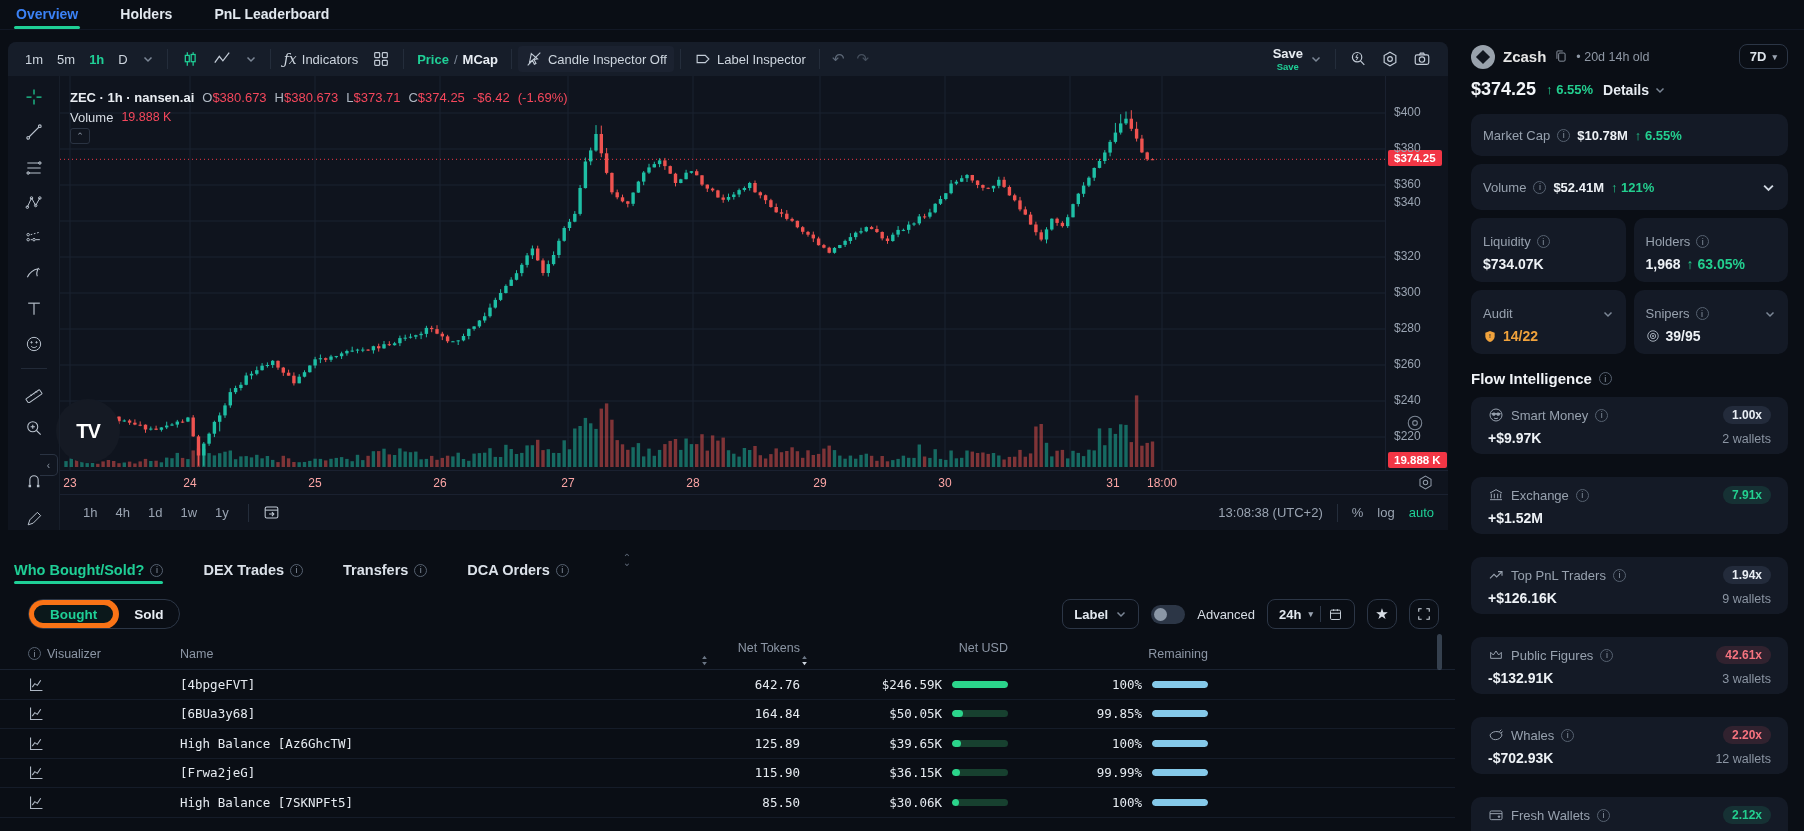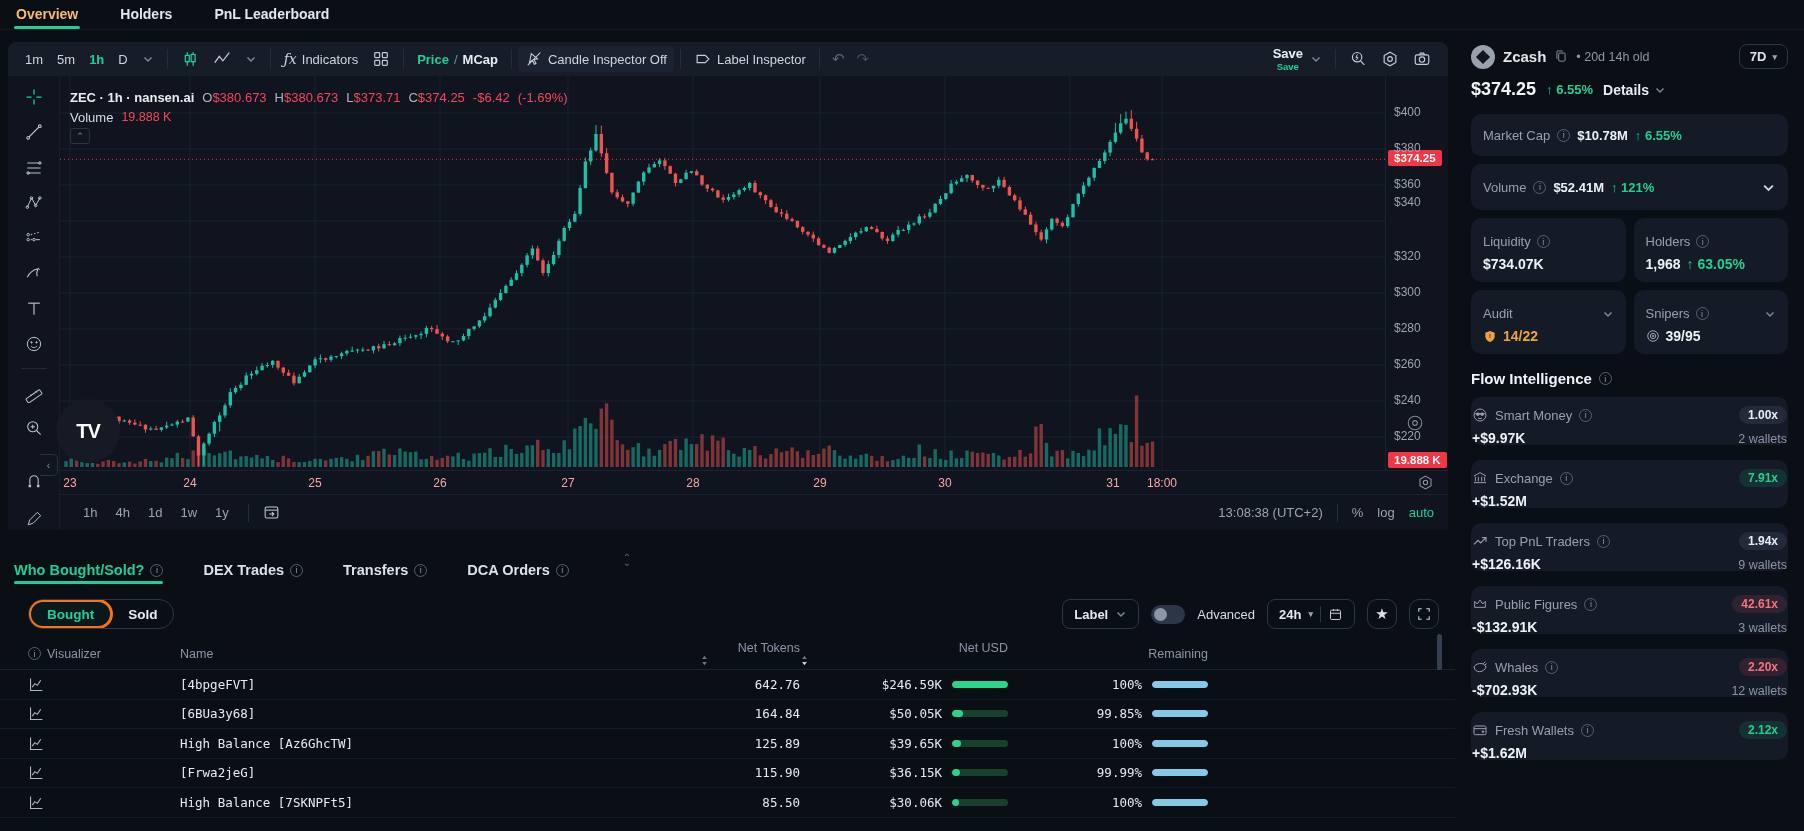--- a/index.html
+++ b/index.html
@@ -5,21 +5,21 @@
   * { margin:0; padding:0; box-sizing:border-box; }
   html,body { background:#070a10; }
   body { font-family:"Liberation Sans", sans-serif; color:#dde3ea; font-size:13px; }
   .page { position:relative; width:1804px; height:831px; overflow:hidden; background:#0a0e15; }
   svg { display:block; }
   .mono { font-family:"DejaVu Sans Mono", monospace; }
 
   
   .topnav { height:30px; display:flex; gap:38px; padding:0 14px; border-bottom:1px solid #121825; }
   .topnav .tab { font-size:14px; font-weight:700; color:#e2e8ef; padding:6px 2px 0; position:relative; cursor:pointer; }
-  .topnav .tab.active { color:#fdba74; }
+  .topnav .tab.active { color:#3b82f6; }
   .topnav .tab.active::after { content:""; position:absolute; left:0; right:0; bottom:0; height:3px; background:#1fcf96; border-radius:2px; }
 
   .main { display:flex; }
   .left-col { width:1455px; position:relative; }
 
   
   .chart-card { margin:12px 0 0 8px; width:1440px; background:#0f141e; border-radius:8px 8px 0 0; position:relative; }
   .cc-toolbar { height:34px; background:#161d29; border-radius:8px 8px 0 0; display:flex; align-items:center; padding:0 10px; font-size:13px; color:#cdd5de; }
   .tbtn { display:flex; align-items:center; gap:5px; padding:0 7px; height:26px; border-radius:4px; cursor:pointer; white-space:nowrap; }
   .tbtn.green { color:#1fcf96; font-weight:700; }
@@ -72,21 +72,21 @@
 
   
   .tabs-row { height:62px; display:flex; align-items:flex-end; gap:40px; padding:0 14px; }
   .tab2 { display:flex; align-items:center; gap:6px; font-size:14.5px; font-weight:700; color:#dbe1e9; padding-bottom:14px; position:relative; cursor:pointer; }
   .tab2.active { color:#1fcf96; }
   .tab2.active::after { content:""; position:absolute; left:0; right:0; bottom:8px; height:3px; background:#1fcf96; border-radius:2px; }
   .info { display:inline-flex; width:13px; height:13px; border:1px solid #566170; border-radius:50%; font-size:9px; color:#8b96a4; align-items:center; justify-content:center; font-weight:400; flex:none; font-style:normal; }
   .controls-row { display:flex; align-items:center; margin:4px 16px 0 28px; height:36px; }
   .seg { display:flex; border:1px solid #2c3646; border-radius:18px; overflow:hidden; height:30px; }
   .seg .opt { display:flex; align-items:center; padding:0 16px; font-weight:700; font-size:13.5px; color:#e8edf3; cursor:pointer; }
-  .seg .opt.active { color:#1fcf96; border:3px solid #f97316; border-radius:18px; margin:-1px; background:rgba(31,207,150,.05); }
+  .seg .opt.active { color:#1fcf96; border:6px solid #f97316; border-radius:18px; margin:-1px; background:rgba(31,207,150,.05); }
   .ctrl-right { margin-left:auto; display:flex; align-items:center; gap:12px; }
   .pill { display:flex; align-items:center; gap:7px; border:1px solid #2c3646; border-radius:8px; height:30px; padding:0 11px; font-weight:600; color:#e2e8ef; cursor:pointer; font-size:13px; }
   .pill .psep { width:1px; height:16px; background:#2c3646; }
   .switch { width:34px; height:19px; border-radius:10px; background:#2c3646; position:relative; cursor:pointer; flex:none; }
   .switch::after { content:""; position:absolute; left:3px; top:3px; width:13px; height:13px; border-radius:50%; background:#8b97a6; }
   .adv-label { color:#d7dde5; font-size:13px; }
   .round-btn { width:30px; height:30px; border:1px solid #2c3646; border-radius:10px; display:flex; align-items:center; justify-content:center; color:#cfd7e0; cursor:pointer; }
   .caret { font-size:9px; color:#9aa4b2; }
 
   .table { margin-top:6px; }
@@ -120,21 +120,21 @@
   .lbl { color:#97a1ae; font-size:13px; }
   .bold { font-weight:700; color:#eef2f6; }
   .mc-card { margin-top:14px; display:flex; align-items:center; gap:7px; height:42px; }
   .vol-card { margin-top:8px; display:flex; align-items:center; gap:7px; height:46px; }
   .pair { display:flex; gap:8px; margin-top:8px; }
   .pair .card { flex:1; height:64px; }
   .card .row1 { display:flex; align-items:center; gap:6px; }
   .card .row2 { display:flex; align-items:center; gap:6px; margin-top:7px; font-size:14px; }
   .orange { color:#f0a23c; font-weight:700; }
   .flow-title { display:flex; align-items:center; gap:7px; margin:16px 0 10px; font-size:15px; font-weight:700; color:#f0f3f7; }
-  .flow-card { margin-bottom:15px; height:48px; padding:9px 1px; }
+  .flow-card { margin-bottom:23px; height:57px; padding:9px 17px; }
   .flow-card .row1 { display:flex; align-items:center; gap:7px; }
   .flow-card .row2 { display:flex; align-items:baseline; margin-top:6px; }
   .flow-card .val { font-weight:700; font-size:14px; color:#eef2f6; }
   .flow-card .wallets { margin-left:auto; color:#8b95a3; font-size:12.5px; }
   .badge { margin-left:auto; padding:2px 9px; border-radius:9px; font-weight:700; font-size:12px; }
   .badge-neutral { background:#232b3b; color:#e9eef4; }
   .badge-green { background:rgba(35,207,143,.13); color:#23cf8f; }
   .badge-red { background:rgba(246,91,107,.13); color:#f6737f; }
   .fi { width:16px; height:16px; color:#97a1ae; flex:none; }
   .chev-right { margin-left:auto; }

